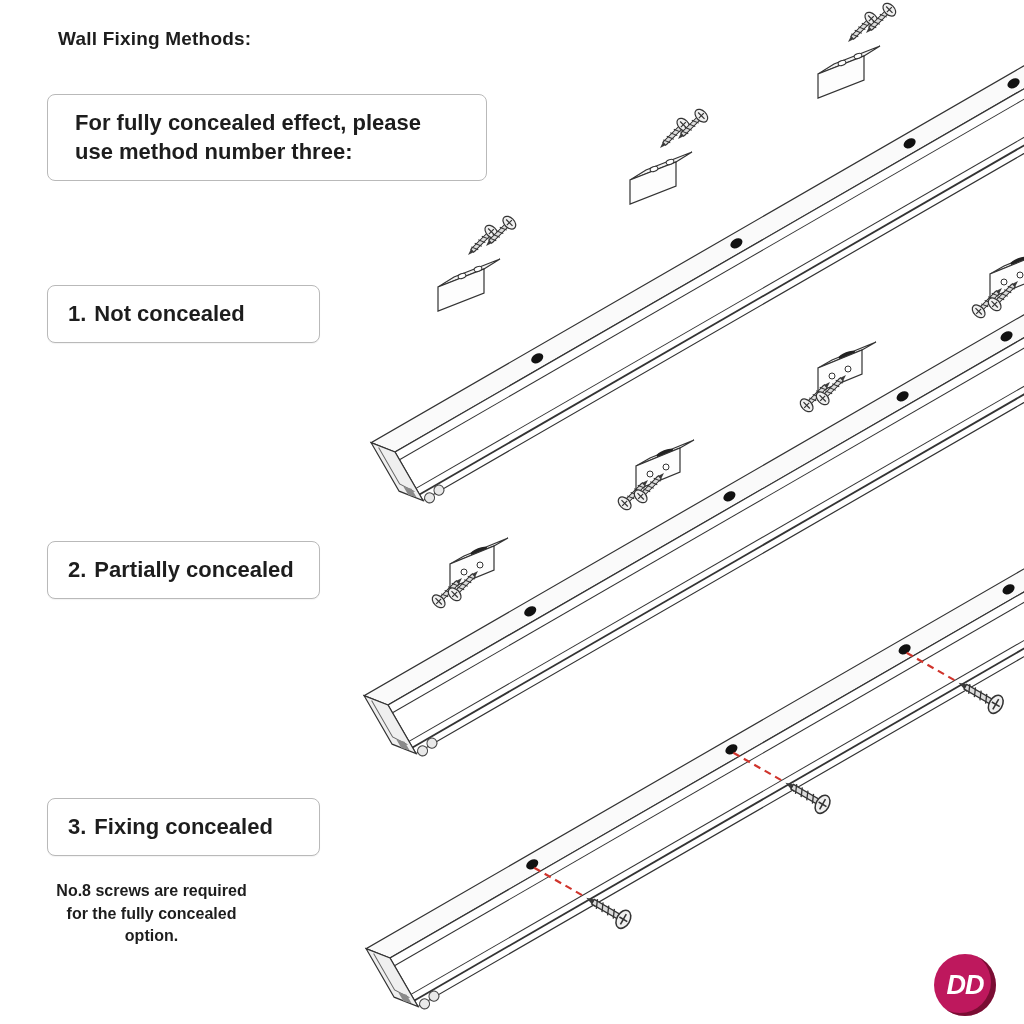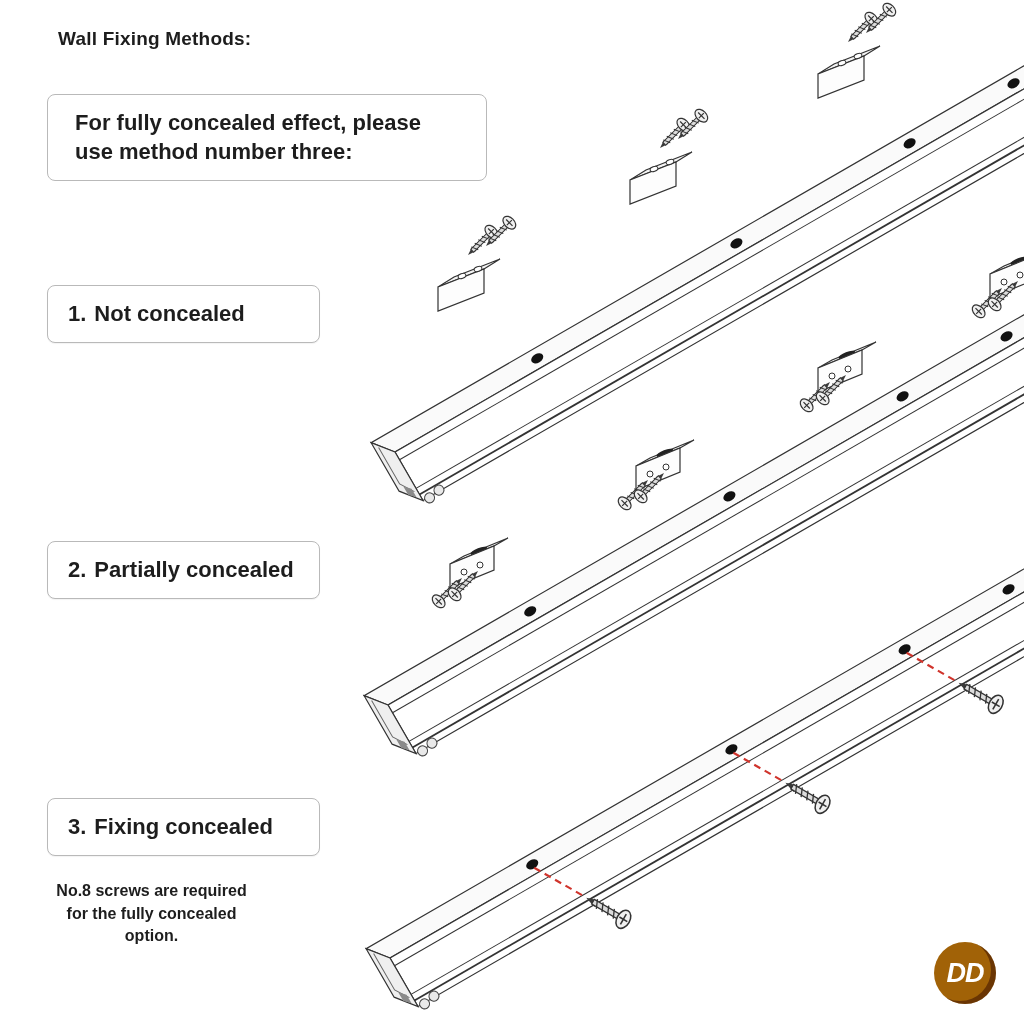--- a/index.html
+++ b/index.html
@@ -27,22 +27,22 @@
   .method-box .num{font-weight:800;margin-right:8px}
   .method-box .label{font-weight:700}
   #m1{top:285px}
   #m2{top:541px}
   #m3{top:798px}
   .footnote{
     position:absolute;left:54px;top:880px;width:195px;
     font-size:16px;font-weight:700;line-height:1.42;text-align:center;
   }
   .logo{
-    position:absolute;right:28px;bottom:20px;width:62px;height:62px;
-    border-radius:50%;background:#a16207;
+    position:absolute;right:28px;bottom:8px;width:62px;height:62px;
+    border-radius:50%;background:#be185d;
     display:flex;align-items:center;justify-content:center;
     color:#fff;font-weight:800;font-style:italic;font-size:27px;letter-spacing:-1px;
     box-shadow:inset -5px -3px 0 rgba(40,0,0,.45);
   }
 </style>
 </head>
 <body>
 
 <svg class="scene" viewBox="0 0 1024 1024" aria-hidden="true">
   <defs>

